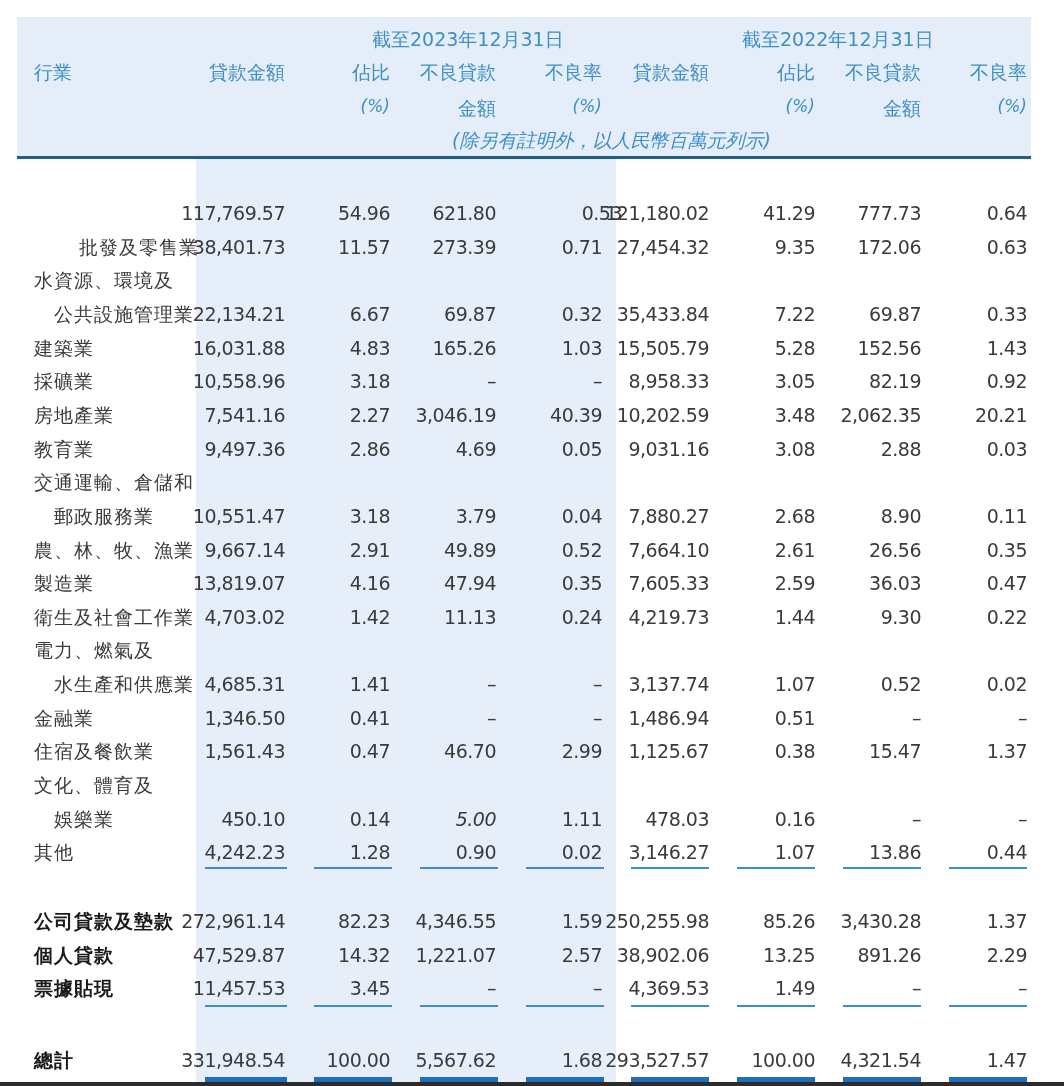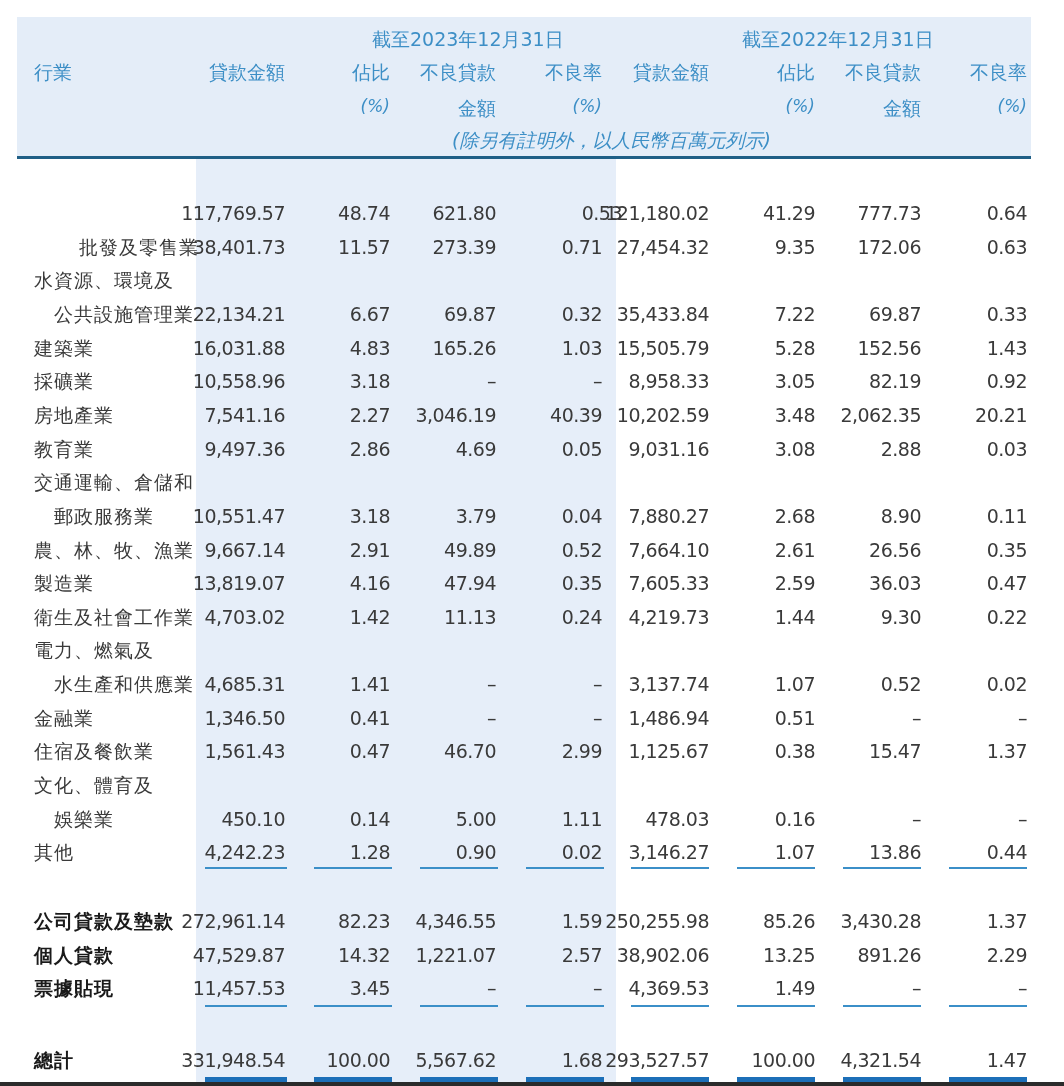--- a/index.html
+++ b/index.html
@@ -68,21 +68,21 @@
 <div class="h-text" style="right:143px;top:60px;">不良貸款</div>
 <div class="h-text" style="right:143px;top:96px;">金額</div>
 <div class="h-text" style="right:37px;top:60px;">不良率</div>
 <div class="h-text h-pct" style="right:37px;top:96px;">(%)</div>
 
 <div class="h-text h-note" style="left:452px;top:128px;">(除另有註明外，以人民幣百萬元列示)</div>
 
 <div id="rows-container">
     <div class="row" style="top: 197px;">
       <div class="cell" style="right: 779px;">117,769.57</div>
-      <div class="cell" style="right: 674px;">48.74</div>
+      <div class="cell" style="right: 674px;">54.96</div>
       <div class="cell" style="right: 568px;">621.80</div>
       <div class="cell" style="right: 442px;">0.53</div>
       <div class="cell" style="right: 355px;">121,180.02</div>
       <div class="cell" style="right: 249px;">41.29</div>
       <div class="cell" style="right: 143px;">777.73</div>
       <div class="cell" style="right: 37px;">0.64</div>
     </div>
     <div class="row" style="top: 231px;">
       <div class="cell label" style="left: 34px; margin-left: 45px;">批發及零售業</div>
       <div class="cell" style="right: 779px;">38,401.73</div>
@@ -267,21 +267,21 @@
       <div class="cell" style="right: 462px;"></div>
       <div class="cell" style="right: 355px;"></div>
       <div class="cell" style="right: 249px;"></div>
       <div class="cell" style="right: 143px;"></div>
       <div class="cell" style="right: 37px;"></div>
     </div>
     <div class="row" style="top: 803px;">
       <div class="cell label" style="left: 54px;">娛樂業</div>
       <div class="cell" style="right: 779px;">450.10</div>
       <div class="cell" style="right: 674px;">0.14</div>
-      <div class="cell" style="right: 568px;">5.00</div>
+      <div class="cell" style="right: 568px; font-style: italic;">5.00</div>
       <div class="cell" style="right: 462px;">1.11</div>
       <div class="cell" style="right: 355px;">478.03</div>
       <div class="cell" style="right: 249px;">0.16</div>
       <div class="cell" style="right: 143px;">–</div>
       <div class="cell" style="right: 37px;">–</div>
     </div>
     <div class="row" style="top: 836px;">
       <div class="cell label" style="left: 34px;">其他</div>
       <div class="cell" style="right: 779px;">4,242.23</div>
       <div class="cell" style="right: 674px;">1.28</div>

